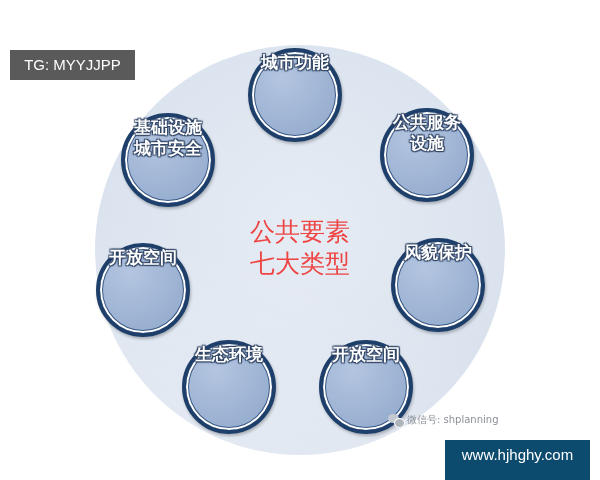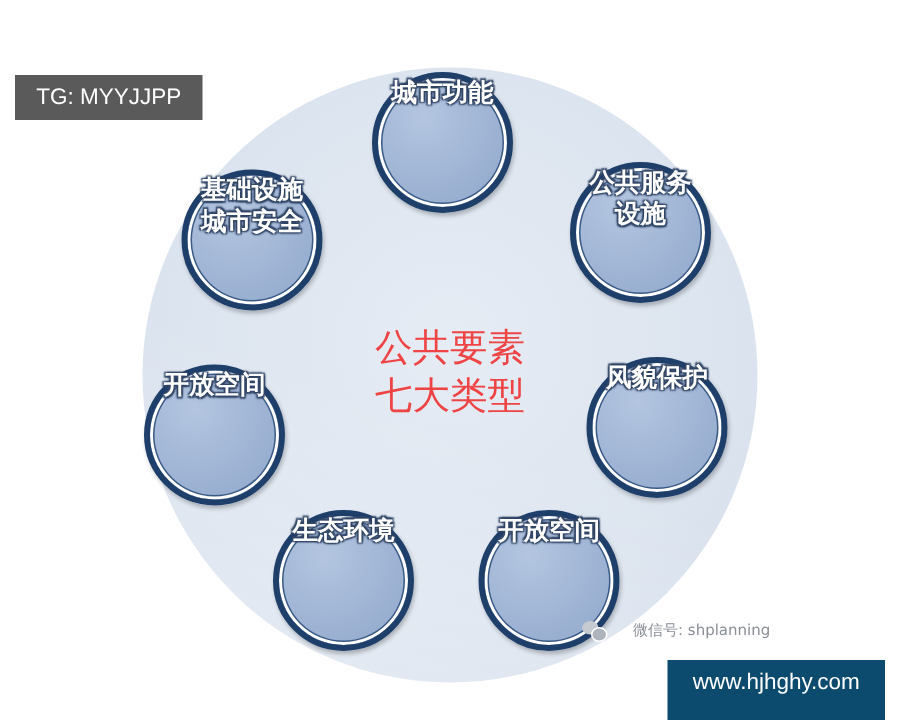--- a/index.html
+++ b/index.html
@@ -15,21 +15,21 @@
           box-shadow: inset 0 0 0 2px #ffffff, inset 0 0 0 3px #3a5a86, 1px 2px 3px rgba(0,0,0,0.25);
           display:flex; justify-content:center; text-align:center; }
   .node-label { color:#ffffff; font-weight:bold; font-size:17px; line-height:21px; white-space:pre-line;
                 text-shadow: 0 0 2px #2a3d5a, 1px 1px 1px #34496b, -1px -1px 1px #34496b, 1px -1px 1px #34496b, -1px 1px 1px #34496b; }
   .center-title { position:absolute; left:200px; top:216px; width:200px; text-align:center;
                   font-size:25px; line-height:32px; color:#ef4444; white-space:pre-line; }
   .tg-badge { position:absolute; left:10px; top:10px; width:125px; height:30px; background:#5a5a5a;
               color:#ffffff; font-family:"Liberation Sans", sans-serif; font-size:15px; line-height:30px; text-align:center;margin-top:40px; }
   .site-badge { position:absolute; left:445px; top:440px; width:145px; height:44px; background:#0c4a6e;
                 color:#ffffff; font-family:"Liberation Sans", sans-serif; font-size:15px; line-height:30px; text-align:center; }
-  .watermark { position:absolute; left:388px; top:413px; display:flex; align-items:center; gap:18px;
+  .watermark { position:absolute; left:388px; top:413px; display:flex; align-items:center; gap:3px;
                color:#8a8f96; font-size:10px; }
   .wechat-icon { width:16px; height:13px; position:relative; }
   .wechat-icon::before { content:""; position:absolute; left:0; top:0; width:11px; height:9px; border-radius:50%; background:#c5cad0; }
   .wechat-icon::after { content:""; position:absolute; left:6px; top:4px; width:9px; height:8px; border-radius:50%; background:#aeb4bb; border:1px solid #ffffff; }
 </style>
 </head>
 <body>
 
 <div class="bg-circle"></div>
 <div class="bg-highlight"></div>

